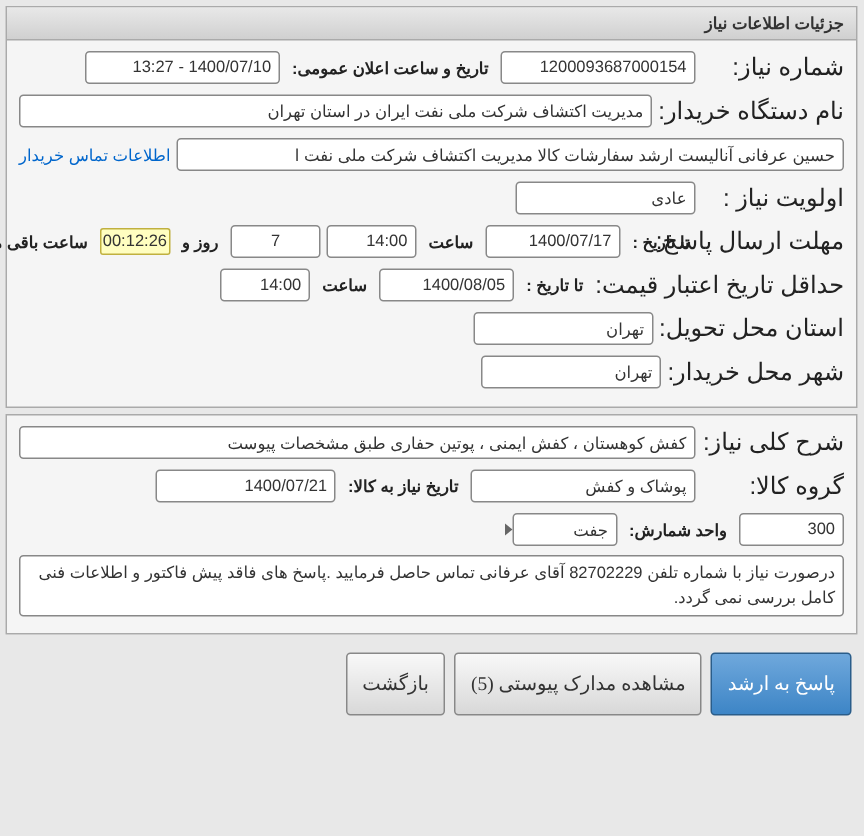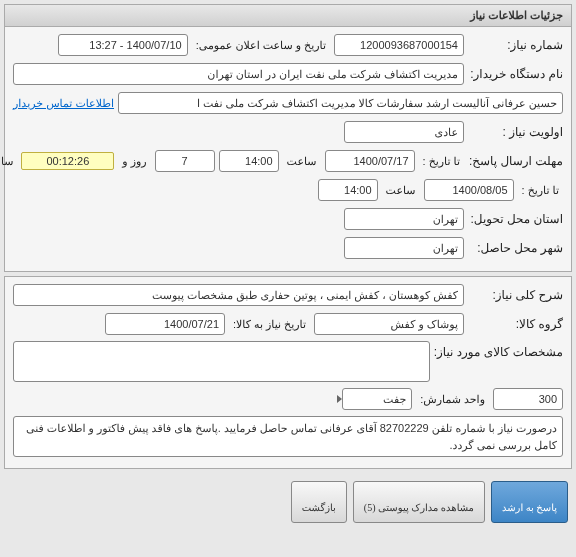--- a/index.html
+++ b/index.html
@@ -31,72 +31,72 @@
 }
 .row {
   display: flex;
   align-items: center;
   margin-bottom: 5px;
   min-height: 24px;
   gap: 4px;
 }
 .label {
   color: #222;
-  font-size: 12px;
+  font-size: 16px;
   white-space: nowrap;
   min-width: 95px;
   text-align: right;
 }
 .label-mid {
   color: #222;
   font-size: 11px;
   white-space: nowrap;
   padding: 0 4px;
+  font-weight: bold;
 }
 input[type="text"], .field {
   background: #fff;
   border: 1px solid #888;
   border-radius: 3px;
   padding: 3px 5px;
   font-family: Tahoma, Arial;
   font-size: 11px;
   height: 22px;
   color: #333;
   text-align: right;
 }
 textarea.field {
   height: auto;
   resize: none;
   line-height: 1.5;
 }
 .link {
   color: #0066cc;
-  text-decoration: underline;
   cursor: pointer;
   font-size: 11px;
 }
 .countdown {
   background: #fffec0;
   border: 1px solid #c0b040;
-  padding: 2px 24px;
+  padding: 2px 1px;
   border-radius: 2px;
   font-size: 11px;
   color: #333;
   display: inline-block;
 }
 .btn {
   background: linear-gradient(to bottom, #f8f8f8, #d8d8d8);
   border: 1px solid #888;
   border-radius: 3px;
-  padding: 20px 10px;
+  padding: 4px 10px;
   font-family: Tahoma;
-  font-size: 10px;
+  font-size: 13px;
   cursor: pointer;
   color: #333;
-  height: 26px;
+  height: 42px;
 }
 .btn.primary { background: linear-gradient(to bottom, #6fa8dc, #3d85c6); color: #fff; border-color: #2a5d8a; }
 .buttonbar {
   display: flex;
   gap: 6px;
   padding: 8px;
   justify-content: flex-start;
 }
 .chevron {
   display: inline-block;
@@ -152,33 +152,34 @@
       <input type="text" class="field w90" readonly="" value="1400/07/17" style="">
       <span class="label-mid">ساعت</span>
       <input type="text" class="field w60" readonly="" value="14:00" style="">
       <input type="text" class="field w60" readonly="" style="text-align: center;" value="7">
       <span class="label-mid">روز و</span>
       <span class="countdown">00:12:26</span>
       <span class="label-mid">ساعت باقی مانده</span>
     </div>
 
     <div class="row">
+      <span class="label">حداقل تاریخ اعتبار قیمت:</span>
       <span class="label-mid">تا تاریخ :</span>
       <input type="text" class="field w90" readonly="" value="1400/08/05" style="">
       <span class="label-mid">ساعت</span>
       <input type="text" class="field w60" readonly="" value="14:00" style="">
     </div>
 
     <div class="row">
       <span class="label">استان محل تحویل:</span>
       <input type="text" class="field w120" readonly="" value="تهران" style="">
     </div>
 
     <div class="row">
-      <span class="label">شهر محل حاصل:</span>
+      <span class="label">شهر محل خریدار:</span>
       <input type="text" class="field w120" readonly="" value="تهران" style="">
     </div>
 
   </div>
 </div>
 
 <div class="panel">
   <div class="panel-body">
 
     <div class="row">
@@ -186,24 +187,20 @@
       <input type="text" class="field flex1" readonly="" value="کفش کوهستان ، کفش ایمنی ، پوتین حفاری طبق مشخصات پیوست" style="">
     </div>
 
     <div class="row">
       <span class="label">گروه کالا:</span>
       <input type="text" class="field w150" readonly="" value="پوشاک و کفش" style="">
       <span class="label-mid">تاریخ نیاز به کالا:</span>
       <input type="text" class="field w120" readonly="" value="1400/07/21" style="">
     </div>
 
-    <div class="row" style="align-items:flex-start">
-      <span class="label" style="padding-top:4px">مشخصات کالای مورد نیاز:</span>
-      <textarea class="field flex1" rows="2" readonly="" style=""></textarea>
-    </div>
 
     <div class="row">
       <input type="text" class="field w70" readonly="" value="300" style="">
       <span class="label-mid">واحد شمارش:</span>
       <span style="display:inline-flex;align-items:center">
         <input type="text" class="field w70" readonly="" value="جفت" style="">
         <span class="chevron"></span>
       </span>
     </div>
 

